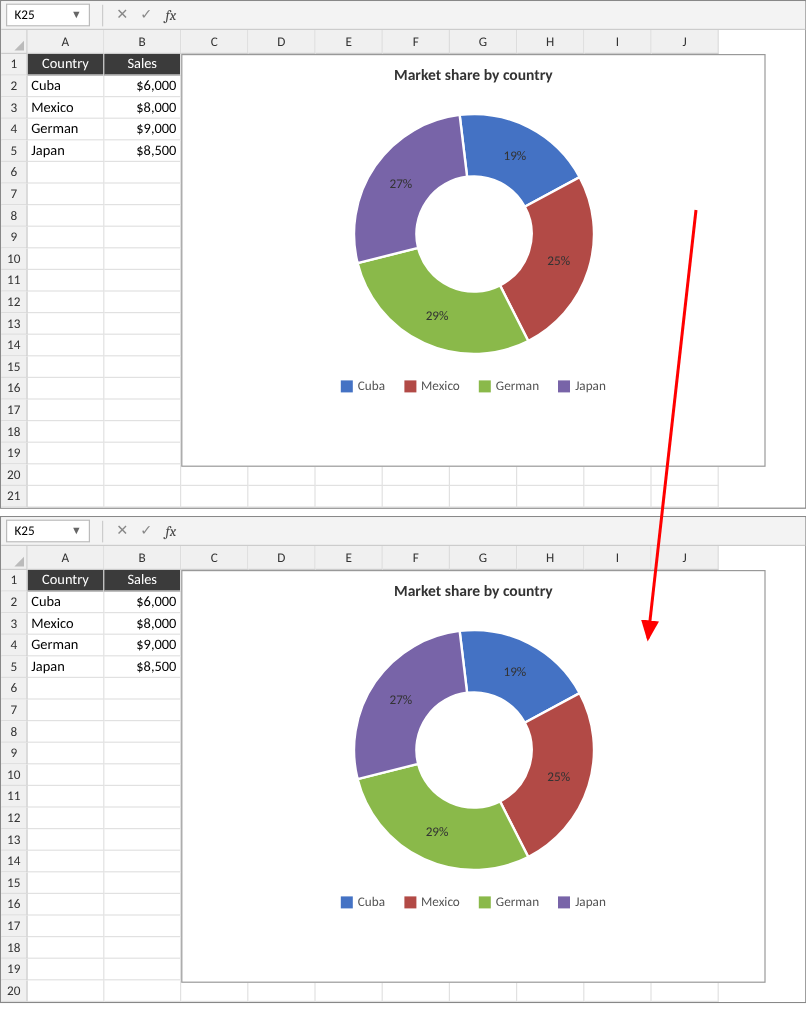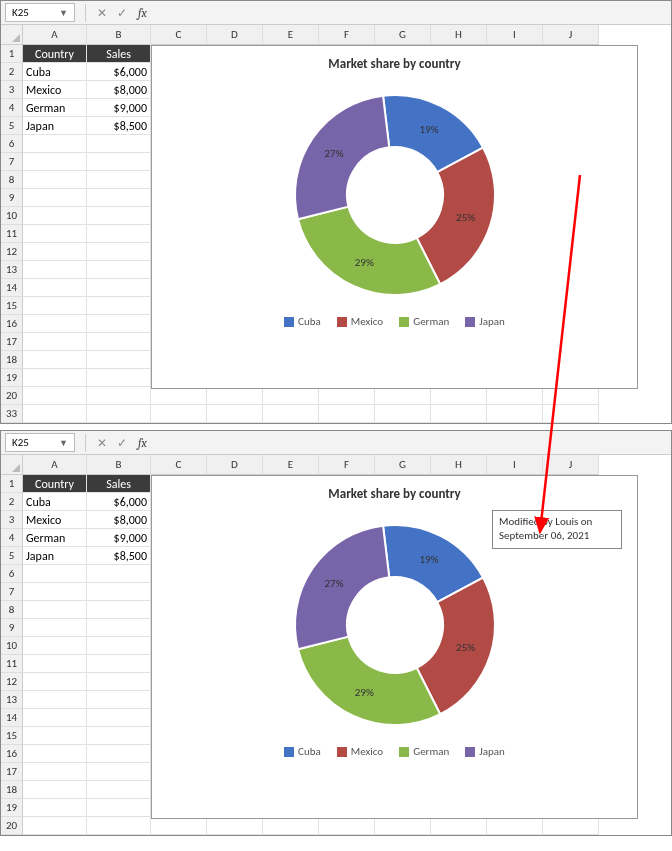--- a/index.html
+++ b/index.html
@@ -66,21 +66,21 @@
         <div class="rh">11</div>
         <div class="rh">12</div>
         <div class="rh">13</div>
         <div class="rh">14</div>
         <div class="rh">15</div>
         <div class="rh">16</div>
         <div class="rh">17</div>
         <div class="rh">18</div>
         <div class="rh">19</div>
         <div class="rh">20</div>
-        <div class="rh">33</div>
+        <div class="rh">21</div>
     </div>
     <div class="cols-row-area">
       <div class="col-headers" id="ch1">
           <div class="ch" style="width:64px">A</div>
           <div class="ch" style="width:64px">B</div>
           <div class="ch" style="width:56px">C</div>
           <div class="ch" style="width:56px">D</div>
           <div class="ch" style="width:56px">E</div>
           <div class="ch" style="width:56px">F</div>
           <div class="ch" style="width:56px">G</div>
@@ -653,21 +653,20 @@
             <div class="cell" style="width:56px"></div>
             <div class="cell" style="width:56px"></div>
             <div class="cell" style="width:56px"></div>
             <div class="cell" style="width:56px"></div>
             <div class="cell" style="width:56px"></div>
             <div class="cell" style="width:56px"></div>
             <div class="cell" style="width:56px"></div>
           </div>
           <div class="chart-box" style="left: 128px; top: 0px;">
     <div class="chart-title">Market share by country</div>
-    <div class="textbox">Modified by Louis on September 06, 2021</div>
     <div class="donut-wrap">
               <svg width="220" height="220" viewBox="0 0 220 220">
                 <path d="M 98.02877927110806 10.719136414613374 A 100 100 0 0 1 198.0443716103531 62.584932481983664 L 152.2612983729695 87.24076759135215 A 48 48 0 0 0 104.25381405013187 62.34518547901442 Z" fill="#4472c4" stroke="#fff" stroke-width="2"></path>
                 <path d="M 198.0443716103531 62.584932481983664 A 100 100 0 0 1 155.2053229737092 199.19909626696136 L 131.69855502738042 152.81556620814146 A 48 48 0 0 0 152.2612983729695 87.24076759135215 Z" fill="#b24a46" stroke="#fff" stroke-width="2"></path>
                 <path d="M 155.2053229737092 199.19909626696136 A 100 100 0 0 1 12.978180620039268 134.22326493687993 L 63.429526697618854 121.62716716970236 A 48 48 0 0 0 131.69855502738042 152.81556620814146 Z" fill="#8ab94a" stroke="#fff" stroke-width="2"></path>
                 <path d="M 12.978180620039268 134.22326493687993 A 100 100 0 0 1 98.02877927110795 10.719136414613388 L 104.25381405013181 62.345185479014425 A 48 48 0 0 0 63.429526697618854 121.62716716970236 Z" fill="#7864a8" stroke="#fff" stroke-width="2"></path>
                 <text class="slice-label" x="144.06650317209125" y="48.30773742954277">19%</text>
                 <text class="slice-label" x="180.60983568761833" y="136.14161475971304">25%</text>
                 <text class="slice-label" x="79.25033318402703" y="181.3086769347508">29%</text>
                 <text class="slice-label" x="49.05351671612243" y="72.029460626196">27%</text>

